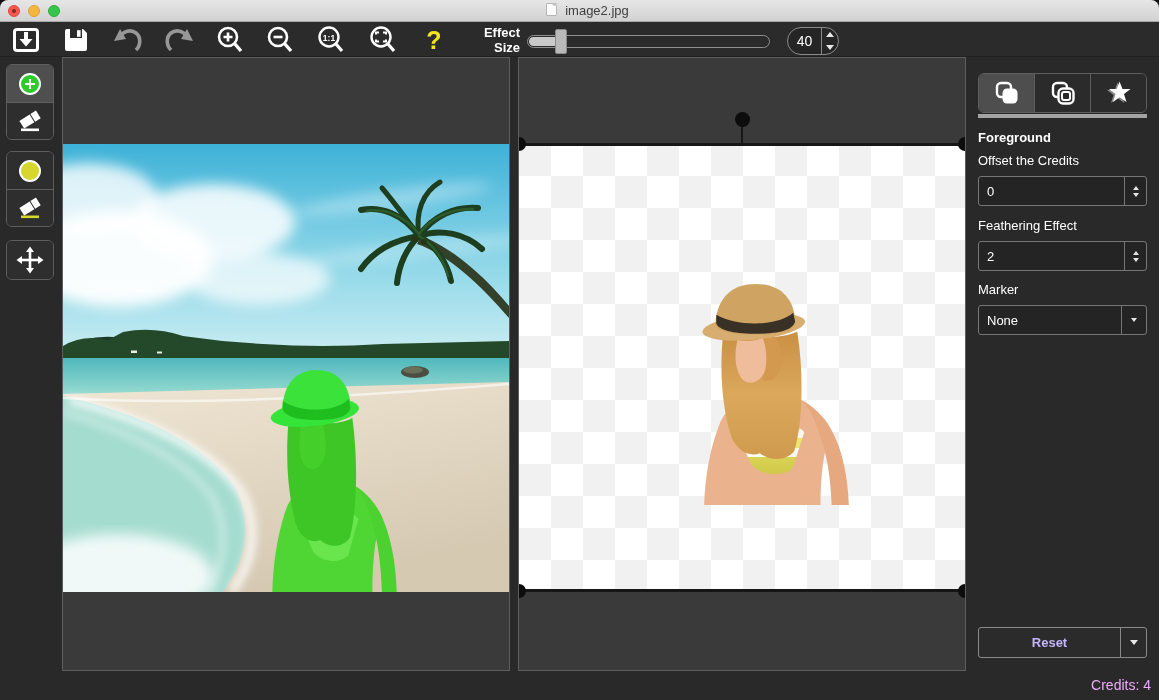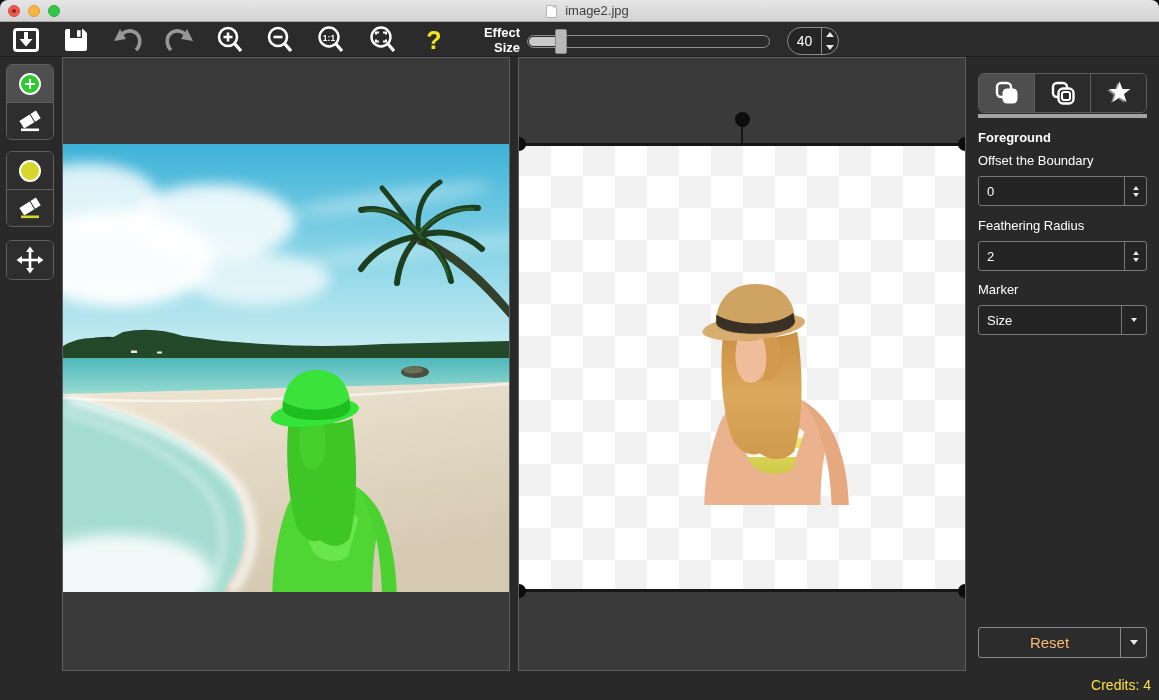--- a/index.html
+++ b/index.html
@@ -11,21 +11,21 @@
   
   .titlebar{ position:absolute; left:0; top:0; width:1159px; height:22px;
     background:linear-gradient(#e6e6e6,#d2d2d2); border-bottom:1px solid #a8a8a8;
     display:flex; align-items:center; justify-content:center; }
   .traffic{ position:absolute; left:8px; top:0; height:22px; display:flex; align-items:center; gap:8px; }
   .tl{ width:12px; height:12px; border-radius:50%; display:inline-flex; align-items:center; justify-content:center; }
   .tl.red{ background:#f4574e; border:1px solid #d94a41; }
   .tl.red .dot{ width:4px; height:4px; border-radius:50%; background:#7e2c26; }
   .tl.yellow{ background:#f5b63d; border:1px solid #dfa133; }
   .tl.green{ background:#35c649; border:1px solid #2cab3e; }
-  .title-wrap{ display:flex; align-items:flex-end; gap:8px;margin-left:16px; }
+  .title-wrap{ display:flex; align-items:flex-start; gap:8px;margin-left:16px; }
   .doc-icon{ width:11px; height:13px; background:#fdfdfd; border:1px solid #b5b5b5; border-radius:1px; position:relative; }
   .doc-icon:after{ content:""; position:absolute; right:-1px; top:-1px; border:3px solid;
      border-color:#d2d2d2 #d2d2d2 #cfcfcf transparent; border-left-color:transparent;
      border-width:3px 3px 0 3px; border-top-color:#c0c0c0;}
   .wtitle{ font-size:13px; color:#3f3f3f; }
 
   
   .toolbar{ position:absolute; left:0; top:22px; width:1159px; height:35px; background:#2b2b2b;
             border-bottom:1px solid #202020; }
   .tbtn{ position:absolute; top:2px; width:34px; height:32px; display:flex; align-items:center; justify-content:center; }
@@ -87,23 +87,23 @@
   .insp-label.bold{ font-weight:bold; }
   .field{ position:absolute; left:12px; width:169px; height:30px; background:#242424;
      border:1px solid #777; border-radius:3px; display:flex; }
   .field-val{ flex:1; color:#fff; font-size:13px; display:flex; align-items:center; padding-left:8px; }
   .field-ctl{ width:22px; border-left:1px solid #777; display:flex; flex-direction:column; align-items:center; justify-content:center; gap:3px; }
   .field-ctl .tri-up{ border-left-width:3.5px; border-right-width:3.5px; border-bottom-width:4.5px; }
   .field-ctl .tri-dn{ border-left-width:3.5px; border-right-width:3.5px; border-top-width:4.5px; }
   .field-ctl.dd{ width:25px; }
   .reset-btn{ position:absolute; left:12px; top:570px; width:169px; height:31px; border:1px solid #8a8a8a;
      border-radius:3px; display:flex; background:#2b2b2b; }
-  .reset-main{ flex:1; display:flex; align-items:center; justify-content:center; color:#fdba74; font-size:15px; font-weight:normal; }
+  .reset-main{ flex:1; display:flex; align-items:center; justify-content:center; color:#c4b5fd; font-size:13px; font-weight:bold; }
   .reset-arrow{ width:26px; border-left:1px solid #8a8a8a; display:flex; align-items:center; justify-content:center; }
-  .credits{ position:absolute; right:8px; top:620px; color:#fde047; font-size:14px; }
+  .credits{ position:absolute; right:8px; top:620px; color:#f0abfc; font-size:14px; }
 </style>
 </head>
 <body>
 
 <div class="window">
 
   <div class="titlebar">
     <div class="traffic">
       <span class="tl red">
           <span class="dot"></span>
@@ -380,39 +380,39 @@
         <div class="tab">
           <svg width="28" height="28" viewBox="0 0 28 28">
             <polygon points="12.5,3.5 15.5,11 23.5,11 17,16 19.5,24 12.5,19.2 6,24 8.5,16 2,11 9.8,11" fill="#8a8a8a"></polygon>
             <polygon points="14.5,2.5 17.5,10 25.5,10 19,15 21.5,23 14.5,18.2 8,23 10.5,15 4,10 11.8,10" fill="#fff"></polygon>
           </svg>
         </div>
       </div>
       <div class="tab-underline"></div>
 
       <div class="insp-label bold" style="top:73px">Foreground</div>
-      <div class="insp-label" style="top:96px">Offset the Boundary</div>
+      <div class="insp-label" style="top:96px">Offset the Credits</div>
       <div class="field" style="top:119px">
         <div class="field-val">0</div>
         <div class="field-ctl">
           <span class="tri-up"></span>
           <span class="tri-dn"></span>
         </div>
       </div>
-      <div class="insp-label" style="top:161px">Feathering Radius</div>
+      <div class="insp-label" style="top:161px">Feathering Effect</div>
       <div class="field" style="top:184px">
         <div class="field-val">2</div>
         <div class="field-ctl">
           <span class="tri-up"></span>
           <span class="tri-dn"></span>
         </div>
       </div>
       <div class="insp-label" style="top:225px">Marker</div>
       <div class="field" style="top:248px">
-        <div class="field-val">Size</div>
+        <div class="field-val">None</div>
         <div class="field-ctl dd">
           <span class="tri-dn"></span>
         </div>
       </div>
 
       <div class="reset-btn">
         <div class="reset-main">Reset</div>
         <div class="reset-arrow">
           <span class="tri-dn"></span>
         </div>

